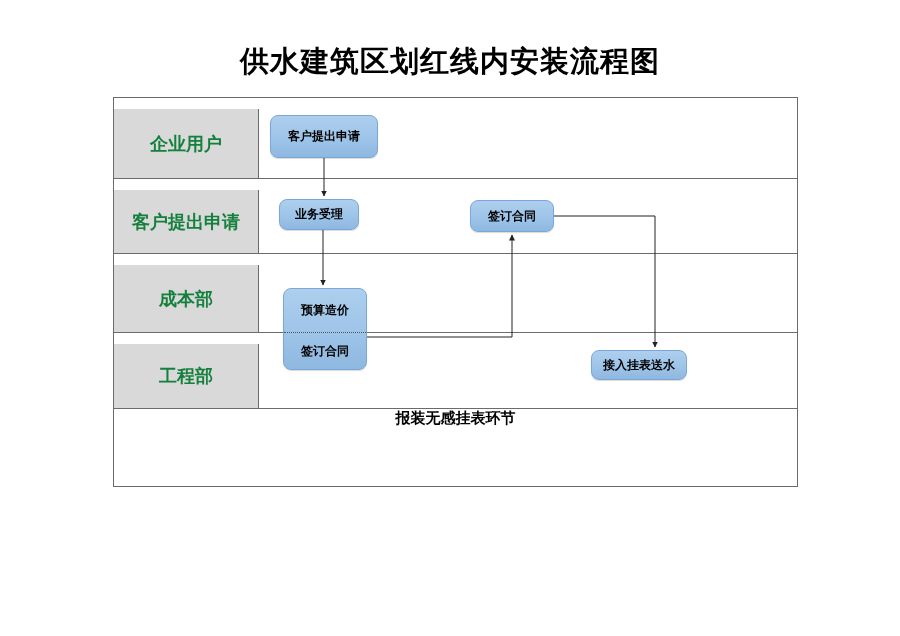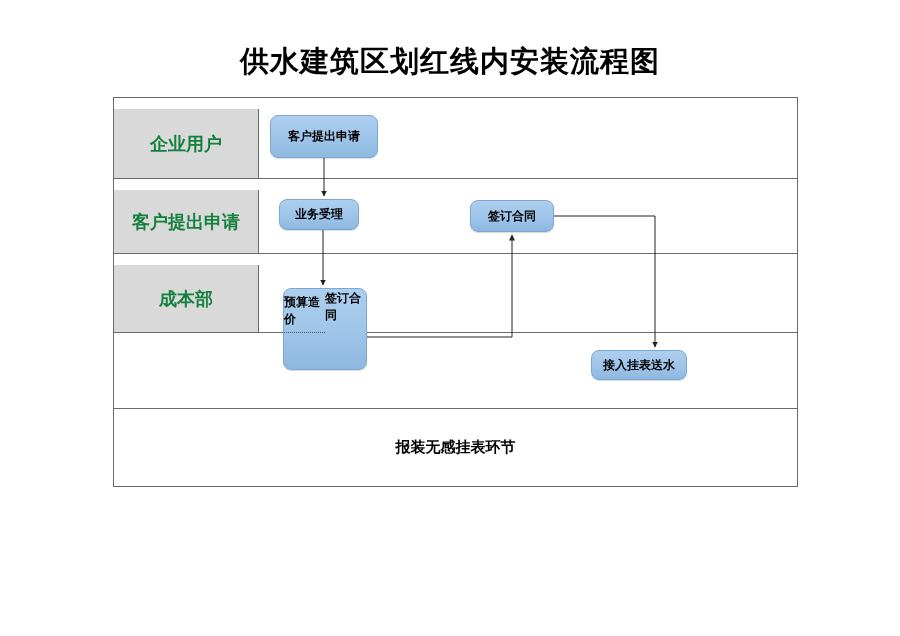--- a/index.html
+++ b/index.html
@@ -46,21 +46,21 @@
     border-right:1px solid var(--table-border);
     display:flex;align-items:center;justify-content:center;
     font-weight:bold;
     font-size:18px;
     color:#15803d;
     margin-top:11px;
   }
   .lane-content{
     flex:1;
     position:relative;
-    display:flex;align-items:center;justify-content:center;
+    display:flex;align-items:flex-start;justify-content:center;
   }
   .footer-text{
     font-weight:bold;
     font-size:15px;
     color:#000000;
   }
   .node{
     position:absolute;
     background:linear-gradient(180deg,#aecfee 0%,var(--node-fill) 60%,#8fb8e0 100%);
     border:1px solid var(--node-border);
@@ -69,21 +69,21 @@
     font-weight:bold;
     font-size:12px;
     color:#000000;
     box-shadow:0 1px 1px rgba(0,0,0,0.15);
   }
   .node-apply{left:270px;top:115px;width:108px;height:43px;}
   .node-accept{left:279px;top:199px;width:80px;height:31px;}
   .node-contract{left:470px;top:200px;width:84px;height:32px;}
   .node-combo{
     left:283px;top:288px;width:84px;height:82px;
-    flex-direction:row;
+    flex-direction:column;
     align-items:stretch;justify-content:stretch;
     padding:0;
   }
   .combo-half{
     display:flex;align-items:center;justify-content:center;
     font-weight:bold;font-size:12px;color:#000000;
   }
   .combo-top{height:44px;border-bottom:1px dotted #555555;}
   .combo-bottom{height:36px;}
   .node-install{left:591px;top:350px;width:96px;height:30px;}
@@ -111,20 +111,21 @@
     </div>
     <div class="row" style="height:75px">
       <div class="lane-label">客户提出申请</div>
       <div class="lane-content"></div>
     </div>
     <div class="row" style="height:79px">
       <div class="lane-label">成本部</div>
       <div class="lane-content"></div>
     </div>
     <div class="row" style="height:76px">
+      <div class="lane-label">工程部</div>
       <div class="lane-content"></div>
     </div>
     <div class="row" style="height:77px">
       <div class="lane-content">
         <span class="footer-text">报装无感挂表环节</span>
       </div>
     </div>
   </div>
 
   <div class="node node-apply">客户提出申请</div>

